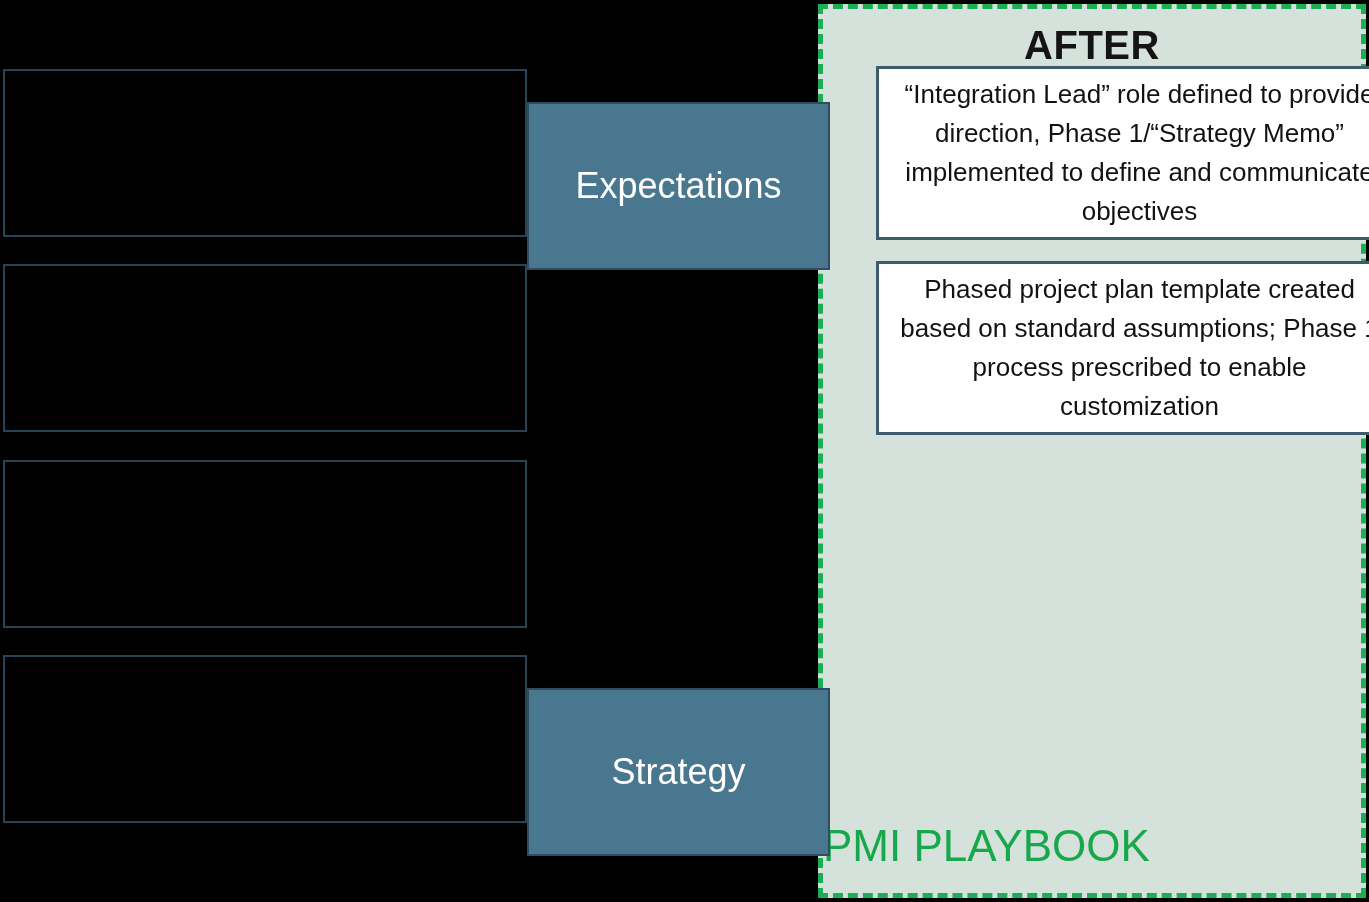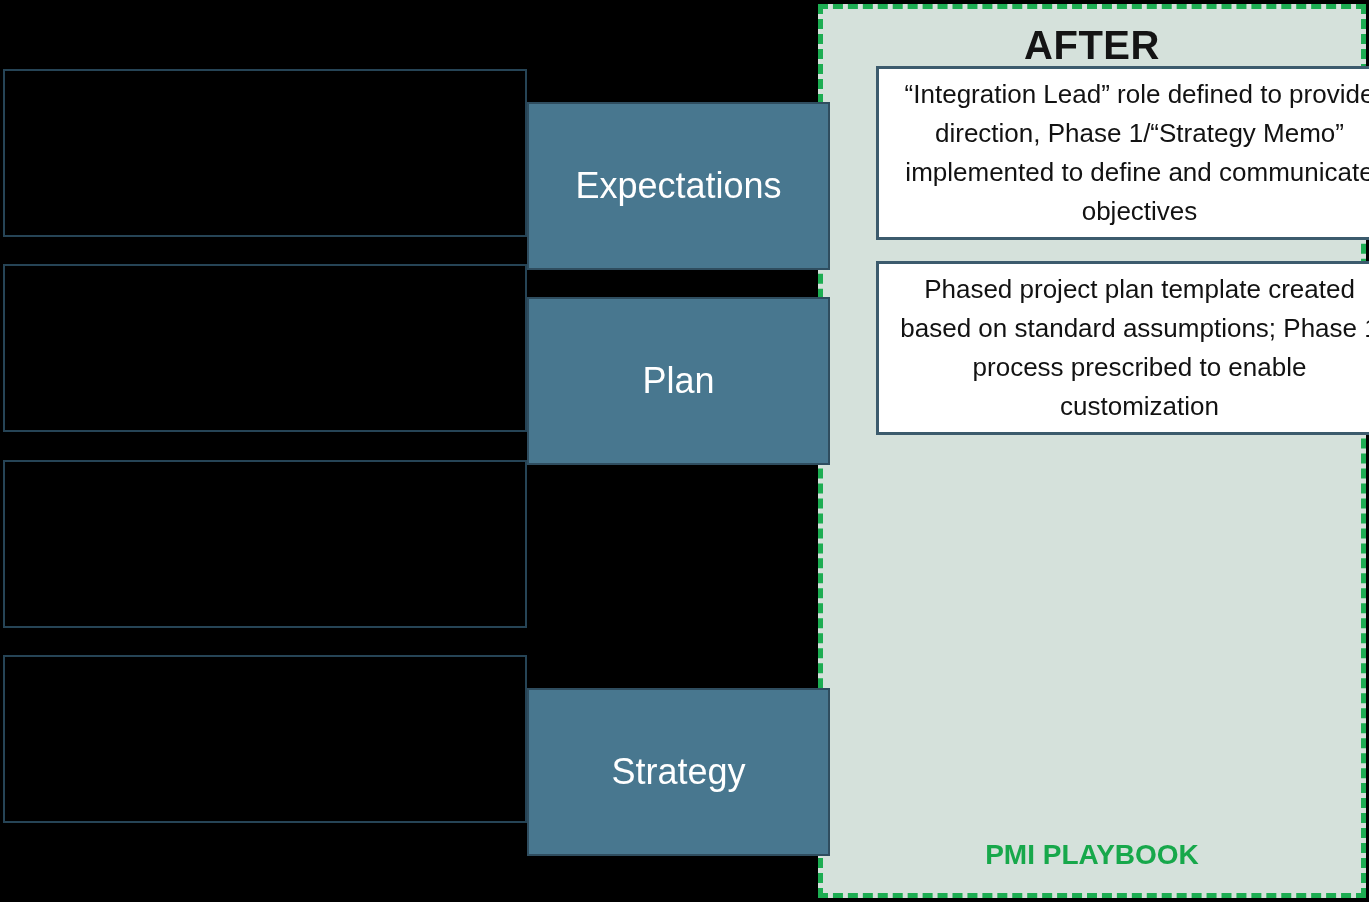--- a/index.html
+++ b/index.html
@@ -19,22 +19,22 @@
     z-index:1;
   }
   .after-title{
     position:absolute;top:14px;left:0;right:0;
     text-align:center;
     font-size:40px;font-weight:700;color:#141414;
     letter-spacing:0.5px;
   }
   .after-footer{
     position:absolute;bottom:22px;left:0;right:0;
-    text-align:center;
-    font-size:28px;font-weight:700;color:#17a84b;
+    text-align:left;
+    font-size:44px;font-weight:400;color:#17a84b;
   }
   .row{position:absolute;left:0;width:100%;height:168px;z-index:2;}
   .row.r0{top:69px;}
   .row.r1{top:264px;}
   .row.r2{top:460px;}
   .row.r3{top:655px;}
   .before-box{
     position:absolute;left:3px;top:0;width:524px;height:168px;
     box-sizing:border-box;
     background:#000;
@@ -70,21 +70,20 @@
   </div>
 
   <div class="row r0">
     <div class="before-box"></div>
     <div class="label-box">Expectations</div>
     <div class="desc-box">“Integration Lead” role defined to provide direction, Phase 1/“Strategy Memo” implemented to define and communicate objectives</div>
   </div>
 
   <div class="row r1">
     <div class="before-box"></div>
-    <div class="label-box">Plan</div>
     <div class="desc-box">Phased project plan template created based on standard assumptions; Phase 1 process prescribed to enable customization</div>
   </div>
 
   <div class="row r2">
     <div class="before-box"></div>
   </div>
 
   <div class="row r3">
     <div class="before-box"></div>
     <div class="label-box">Strategy</div>

